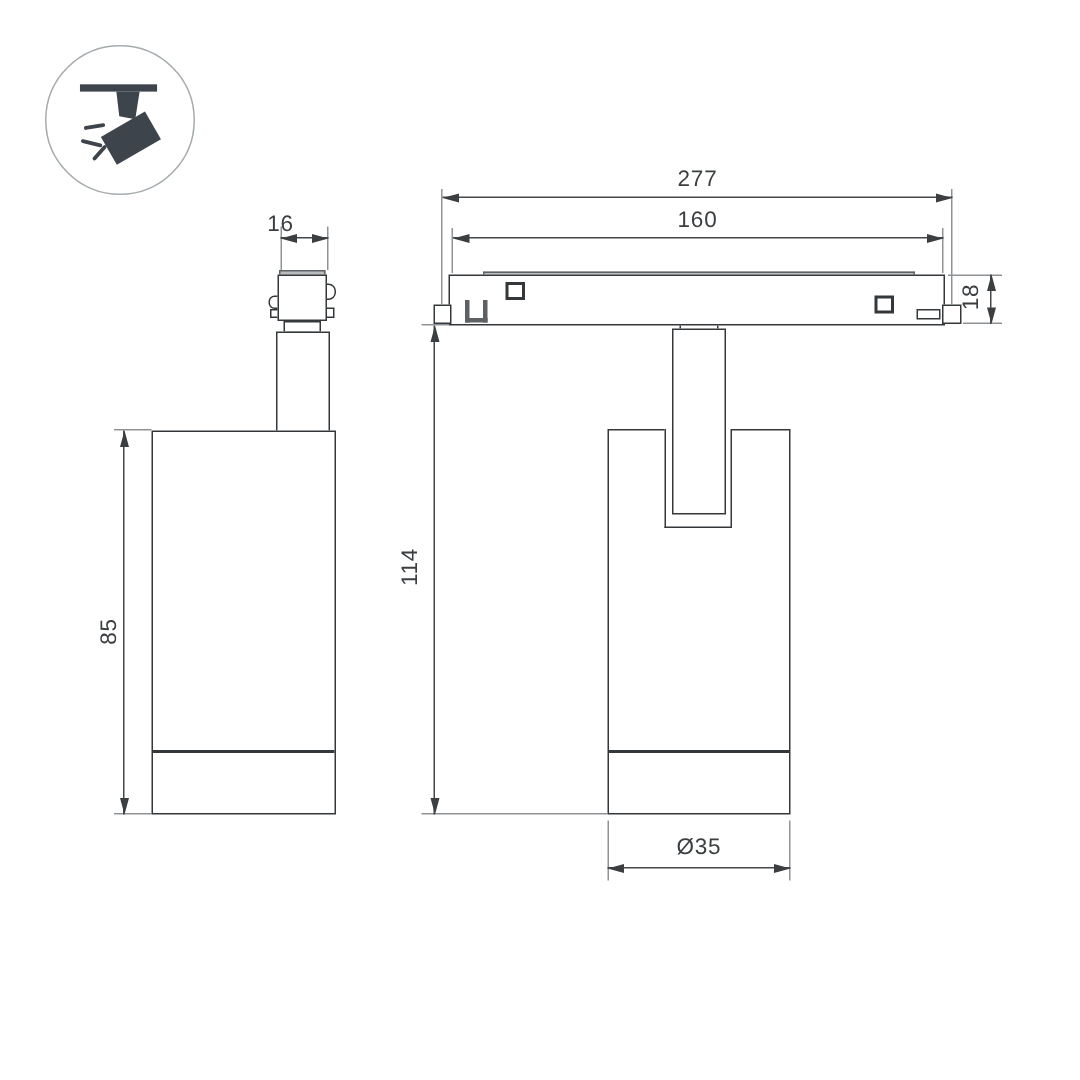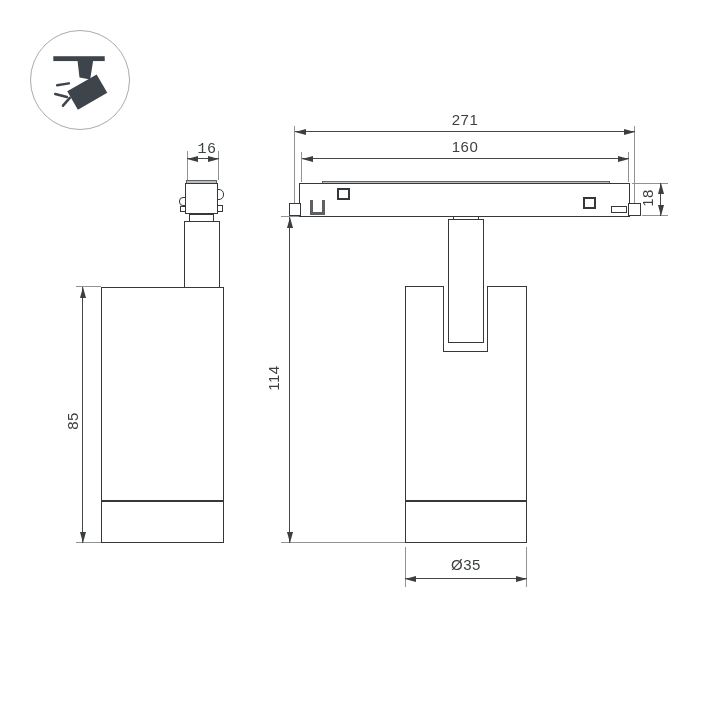--- a/index.html
+++ b/index.html
@@ -41,21 +41,21 @@
         <line x1="33" y1="77" x2="40" y2="69"></line>
       </g>
     </svg>
   </div>
 
   <div class="ext" style="left:187px;top:151px;width:1px;height:29px;"></div>
   <div class="ext" style="left:218px;top:151px;width:1px;height:29px;"></div>
   <div class="dim" style="left:187px;top:158px;width:32px;height:1px;"></div>
   <div class="arr l" style="left:187px;top:155.5px;"></div>
   <div class="arr r" style="left:208px;top:155.5px;"></div>
-  <div class="dimtxt" style="left:191px;top:142px;width:32px;font-family:Liberation Mono, monospace;">16</div>
+  <div class="dimtxt" style="left:171px;top:142px;width:32px;">16</div>
 
   <div class="box" style="left:179px;top:197px;width:8px;height:9px;border-width:1px;border-radius:4px 0 0 4px;"></div>
   <div class="box" style="left:180px;top:206px;width:7px;height:6px;border-width:1px;"></div>
   <div class="box" style="left:216px;top:189px;width:8px;height:11px;border-width:1px;border-radius:0 5px 5px 0;"></div>
   <div class="box" style="left:216px;top:205px;width:7px;height:7px;border-width:1px;"></div>
 
   <div class="fillgray" style="left:186px;top:180px;width:31px;height:4px;"></div>
   <div class="box" style="left:185px;top:183px;width:33px;height:31px;"></div>
 
   <div class="box" style="left:189px;top:214px;width:25px;height:8px;"></div>
@@ -69,21 +69,21 @@
   <div class="dim" style="left:82px;top:287px;width:1px;height:256px;"></div>
   <div class="arr u" style="left:79.5px;top:287px;"></div>
   <div class="arr d" style="left:79.5px;top:532px;"></div>
   <div class="dimtxt rot" style="left:57px;top:413px;width:32px;">85</div>
 
   <div class="ext" style="left:294px;top:126px;width:1px;height:77px;"></div>
   <div class="ext" style="left:634px;top:126px;width:1px;height:77px;"></div>
   <div class="dim" style="left:295px;top:131px;width:340px;height:1px;"></div>
   <div class="arr l" style="left:295px;top:128.5px;"></div>
   <div class="arr r" style="left:624px;top:128.5px;"></div>
-  <div class="dimtxt" style="left:433px;top:112px;width:64px;">271</div>
+  <div class="dimtxt" style="left:433px;top:112px;width:64px;">277</div>
 
   <div class="ext" style="left:301px;top:152px;width:1px;height:30px;"></div>
   <div class="ext" style="left:628px;top:152px;width:1px;height:30px;"></div>
   <div class="dim" style="left:302px;top:158px;width:327px;height:1px;"></div>
   <div class="arr l" style="left:302px;top:155.5px;"></div>
   <div class="arr r" style="left:618px;top:155.5px;"></div>
   <div class="dimtxt" style="left:433px;top:139px;width:64px;">160</div>
 
   <div class="fillgray" style="left:322px;top:181px;width:288px;height:4px;"></div>
   <div class="box" style="left:453px;top:214px;width:26px;height:7px;"></div>

